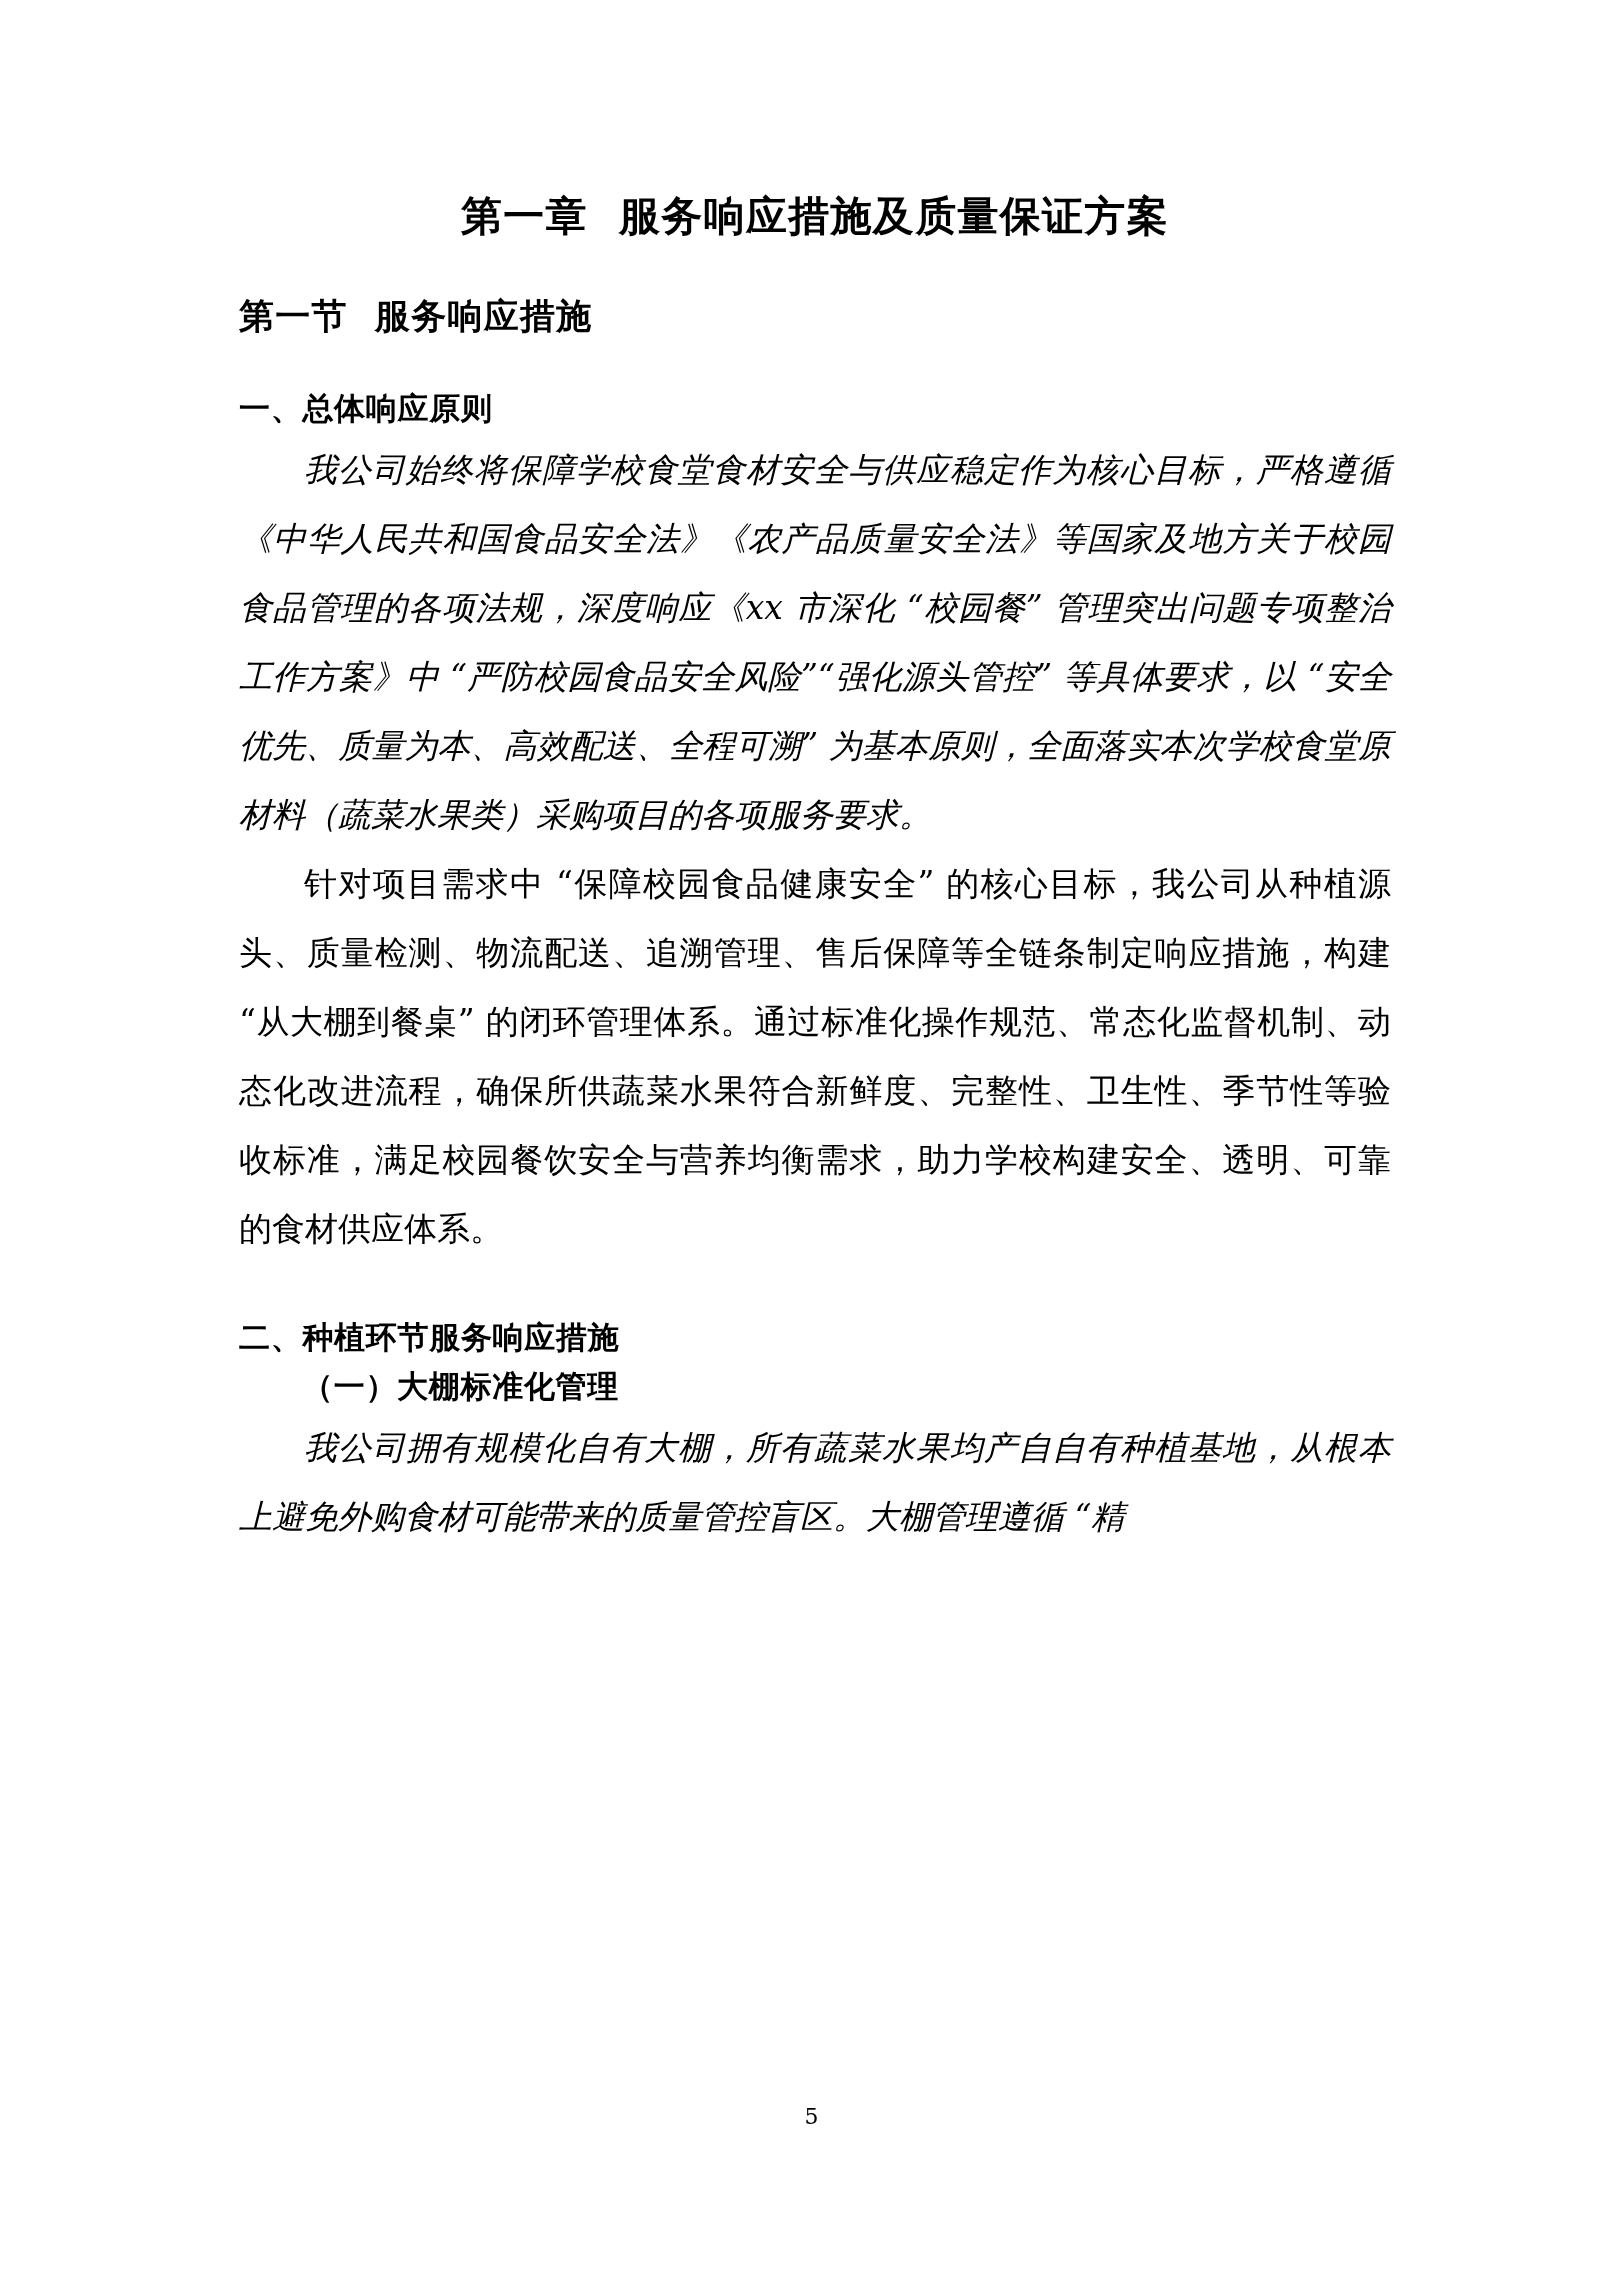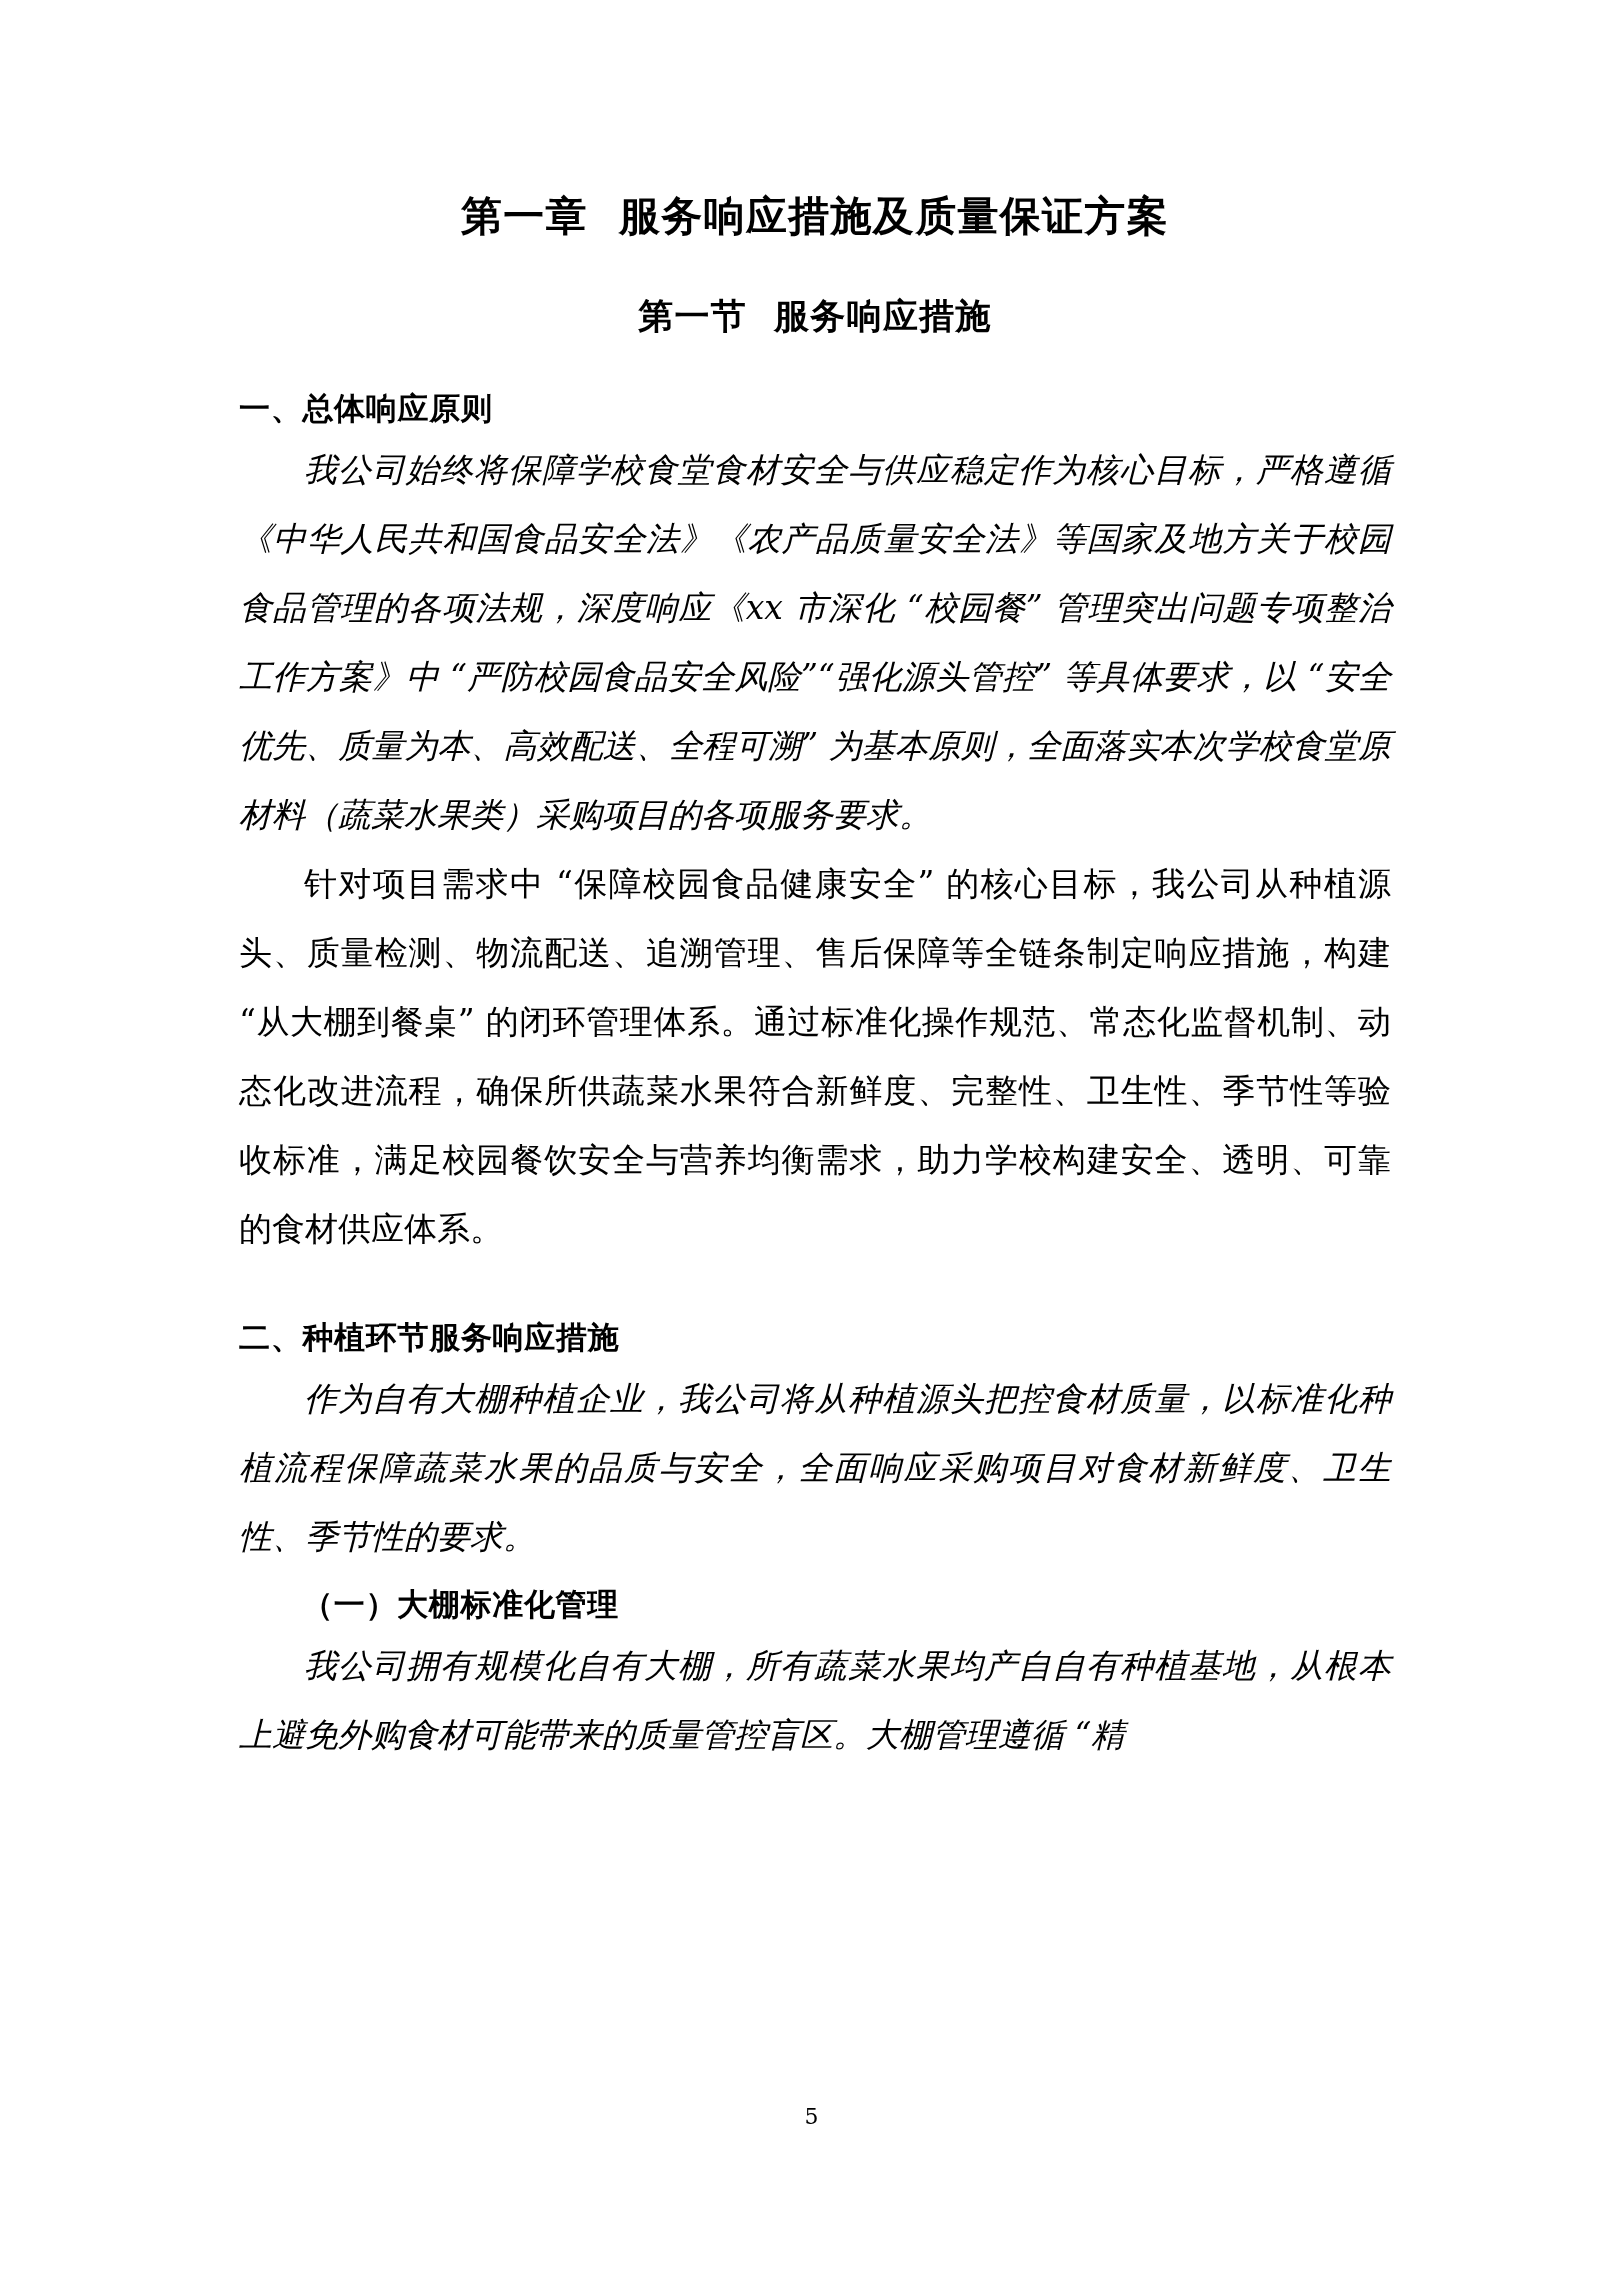--- a/index.html
+++ b/index.html
@@ -35,21 +35,21 @@
     letter-spacing: 1.3px;
     margin-top: 196px;
     margin-bottom: 0;
     white-space: pre;
   }
   .section-title {
     font-family: "DejaVu Serif", "Liberation Serif", serif;
     font-weight: bold;
     font-size: 35px;
     line-height: 1;
-    text-align: center;
+    text-align: left;
     letter-spacing: 1.3px;
     margin-top: 61px;
     margin-bottom: 0;
     white-space: pre;
   }
   .heading-num {
     font-family: Liberation Sans, sans-serif;
     font-size: 31px;
     line-height: 1;
     margin-top: 60px;
@@ -110,21 +110,20 @@
     <h2 class="section-title">第一节  服务响应措施</h2>
 
     <h3 class="heading-num">一、总体响应原则</h3>
 
     <p class="body-text first-after-heading">我公司始终将保障学校食堂食材安全与供应稳定作为核心目标，严格遵循《中华人民共和国食品安全法》《农产品质量安全法》等国家及地方关于校园食品管理的各项法规，深度响应《xx 市深化 “校园餐” 管理突出问题专项整治工作方案》中 “严防校园食品安全风险”“强化源头管控” 等具体要求，以 “安全优先、质量为本、高效配送、全程可溯” 为基本原则，全面落实本次学校食堂原材料（蔬菜水果类）采购项目的各项服务要求。</p>
 
     <p class="body-text spaced">针对项目需求中 “保障校园食品健康安全” 的核心目标，我公司从种植源头、质量检测、物流配送、追溯管理、售后保障等全链条制定响应措施，构建 “从大棚到餐桌” 的闭环管理体系。通过标准化操作规范、常态化监督机制、动态化改进流程，确保所供蔬菜水果符合新鲜度、完整性、卫生性、季节性等验收标准，满足校园餐饮安全与营养均衡需求，助力学校构建安全、透明、可靠的食材供应体系。</p>
 
     <h3 class="heading-num tight">二、种植环节服务响应措施</h3>
 
-    <p class="body-text first-after-heading">作为自有大棚种植企业，我公司将从种植源头把控食材质量，以标准化种植流程保障蔬菜水果的品质与安全，全面响应采购项目对食材新鲜度、卫生性、季节性的要求。</p>
 
     <h4 class="sub-heading">（一）大棚标准化管理</h4>
 
     <p class="body-text first-after-heading">我公司拥有规模化自有大棚，所有蔬菜水果均产自自有种植基地，从根本上避免外购食材可能带来的质量管控盲区。大棚管理遵循 “精</p>
 
   </div>
 
   <div class="page-number">5</div>
 </div>
 

